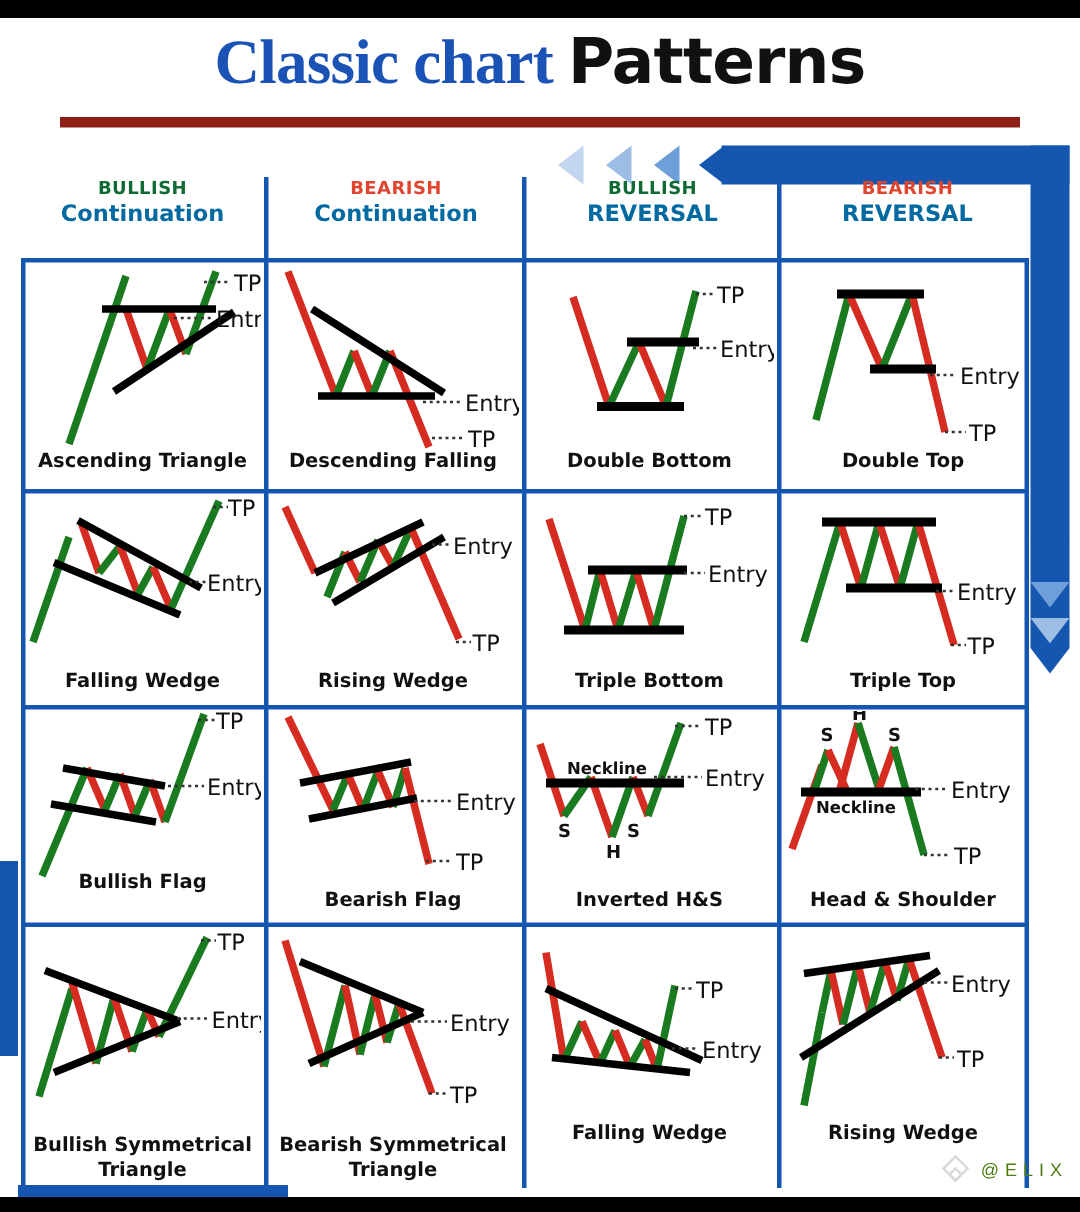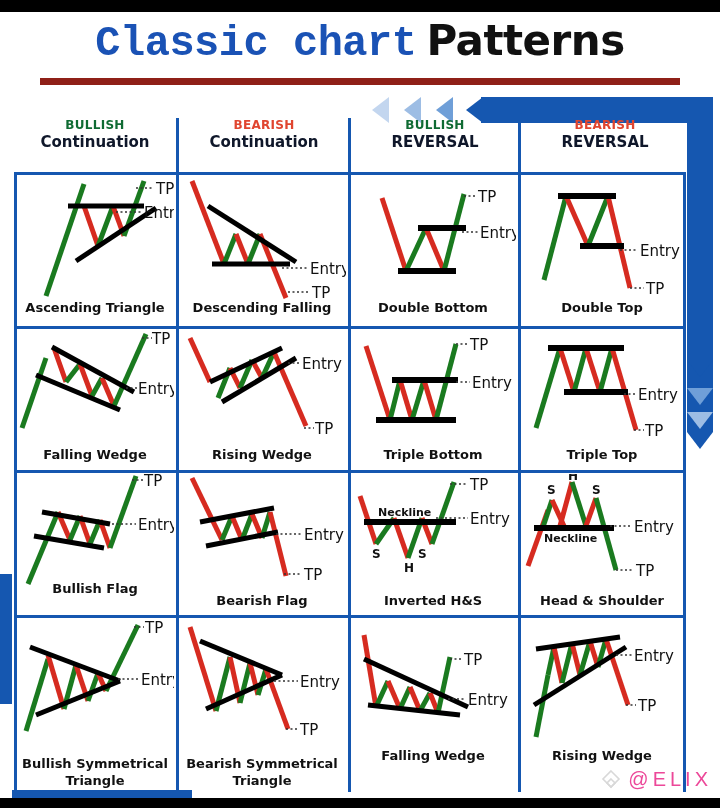--- a/index.html
+++ b/index.html
@@ -30,21 +30,21 @@
     background: #000000;
   }
 
   
   .title-wrap {
     position: absolute; left: 0; top: 16px; width: 720px;
     text-align: center;
     white-space: nowrap;
   }
   .title-1 {
-    font-family: Liberation Mono, monospace;
+    font-family: Liberation Serif, serif;
     font-weight: bold;
     font-size: 42px;
     color: #1a52b5;
     letter-spacing: -0.5px;
   }
   .title-2 {
     font-family: "DejaVu Sans", sans-serif;
     font-weight: bold;
     font-size: 42px;
     color: #111111;
@@ -100,21 +100,21 @@
     font-size: 12px;
     letter-spacing: 0.3px;
   }
   .hdr .k.bull { color: #0f6b33; }
   .hdr .k.bear { color: #e0452f; }
   .hdr .s {
     display: block;
     font-family: "DejaVu Sans", sans-serif;
     font-weight: bold;
     font-size: 15px;
-    color: #0f172a;
+    color: #0369a1;
     margin-top: 2px;
   }
 
   
   .gl-h {
     position: absolute;
     background: #1557b0;
     height: 3px;
   }
   .gl-v {
@@ -152,22 +152,22 @@
     left: 12px; bottom: 10px;
     width: 180px; height: 8px;
     background: #1557b0;
   }
 
   
   .watermark {
     position: absolute;
     right: 8px; bottom: 14px;
     font-family: "Liberation Sans", sans-serif;
-    font-size: 20px;
-    color: #ec4899;
+    font-size: 12px;
+    color: #4d7c0f;
     letter-spacing: 4px;
     white-space: nowrap;
   }
   .wm-diamond {
     display: inline-block;
     width: 26px; height: 26px;
     vertical-align: middle;
     margin-right: 4px;
   }
 </style>

